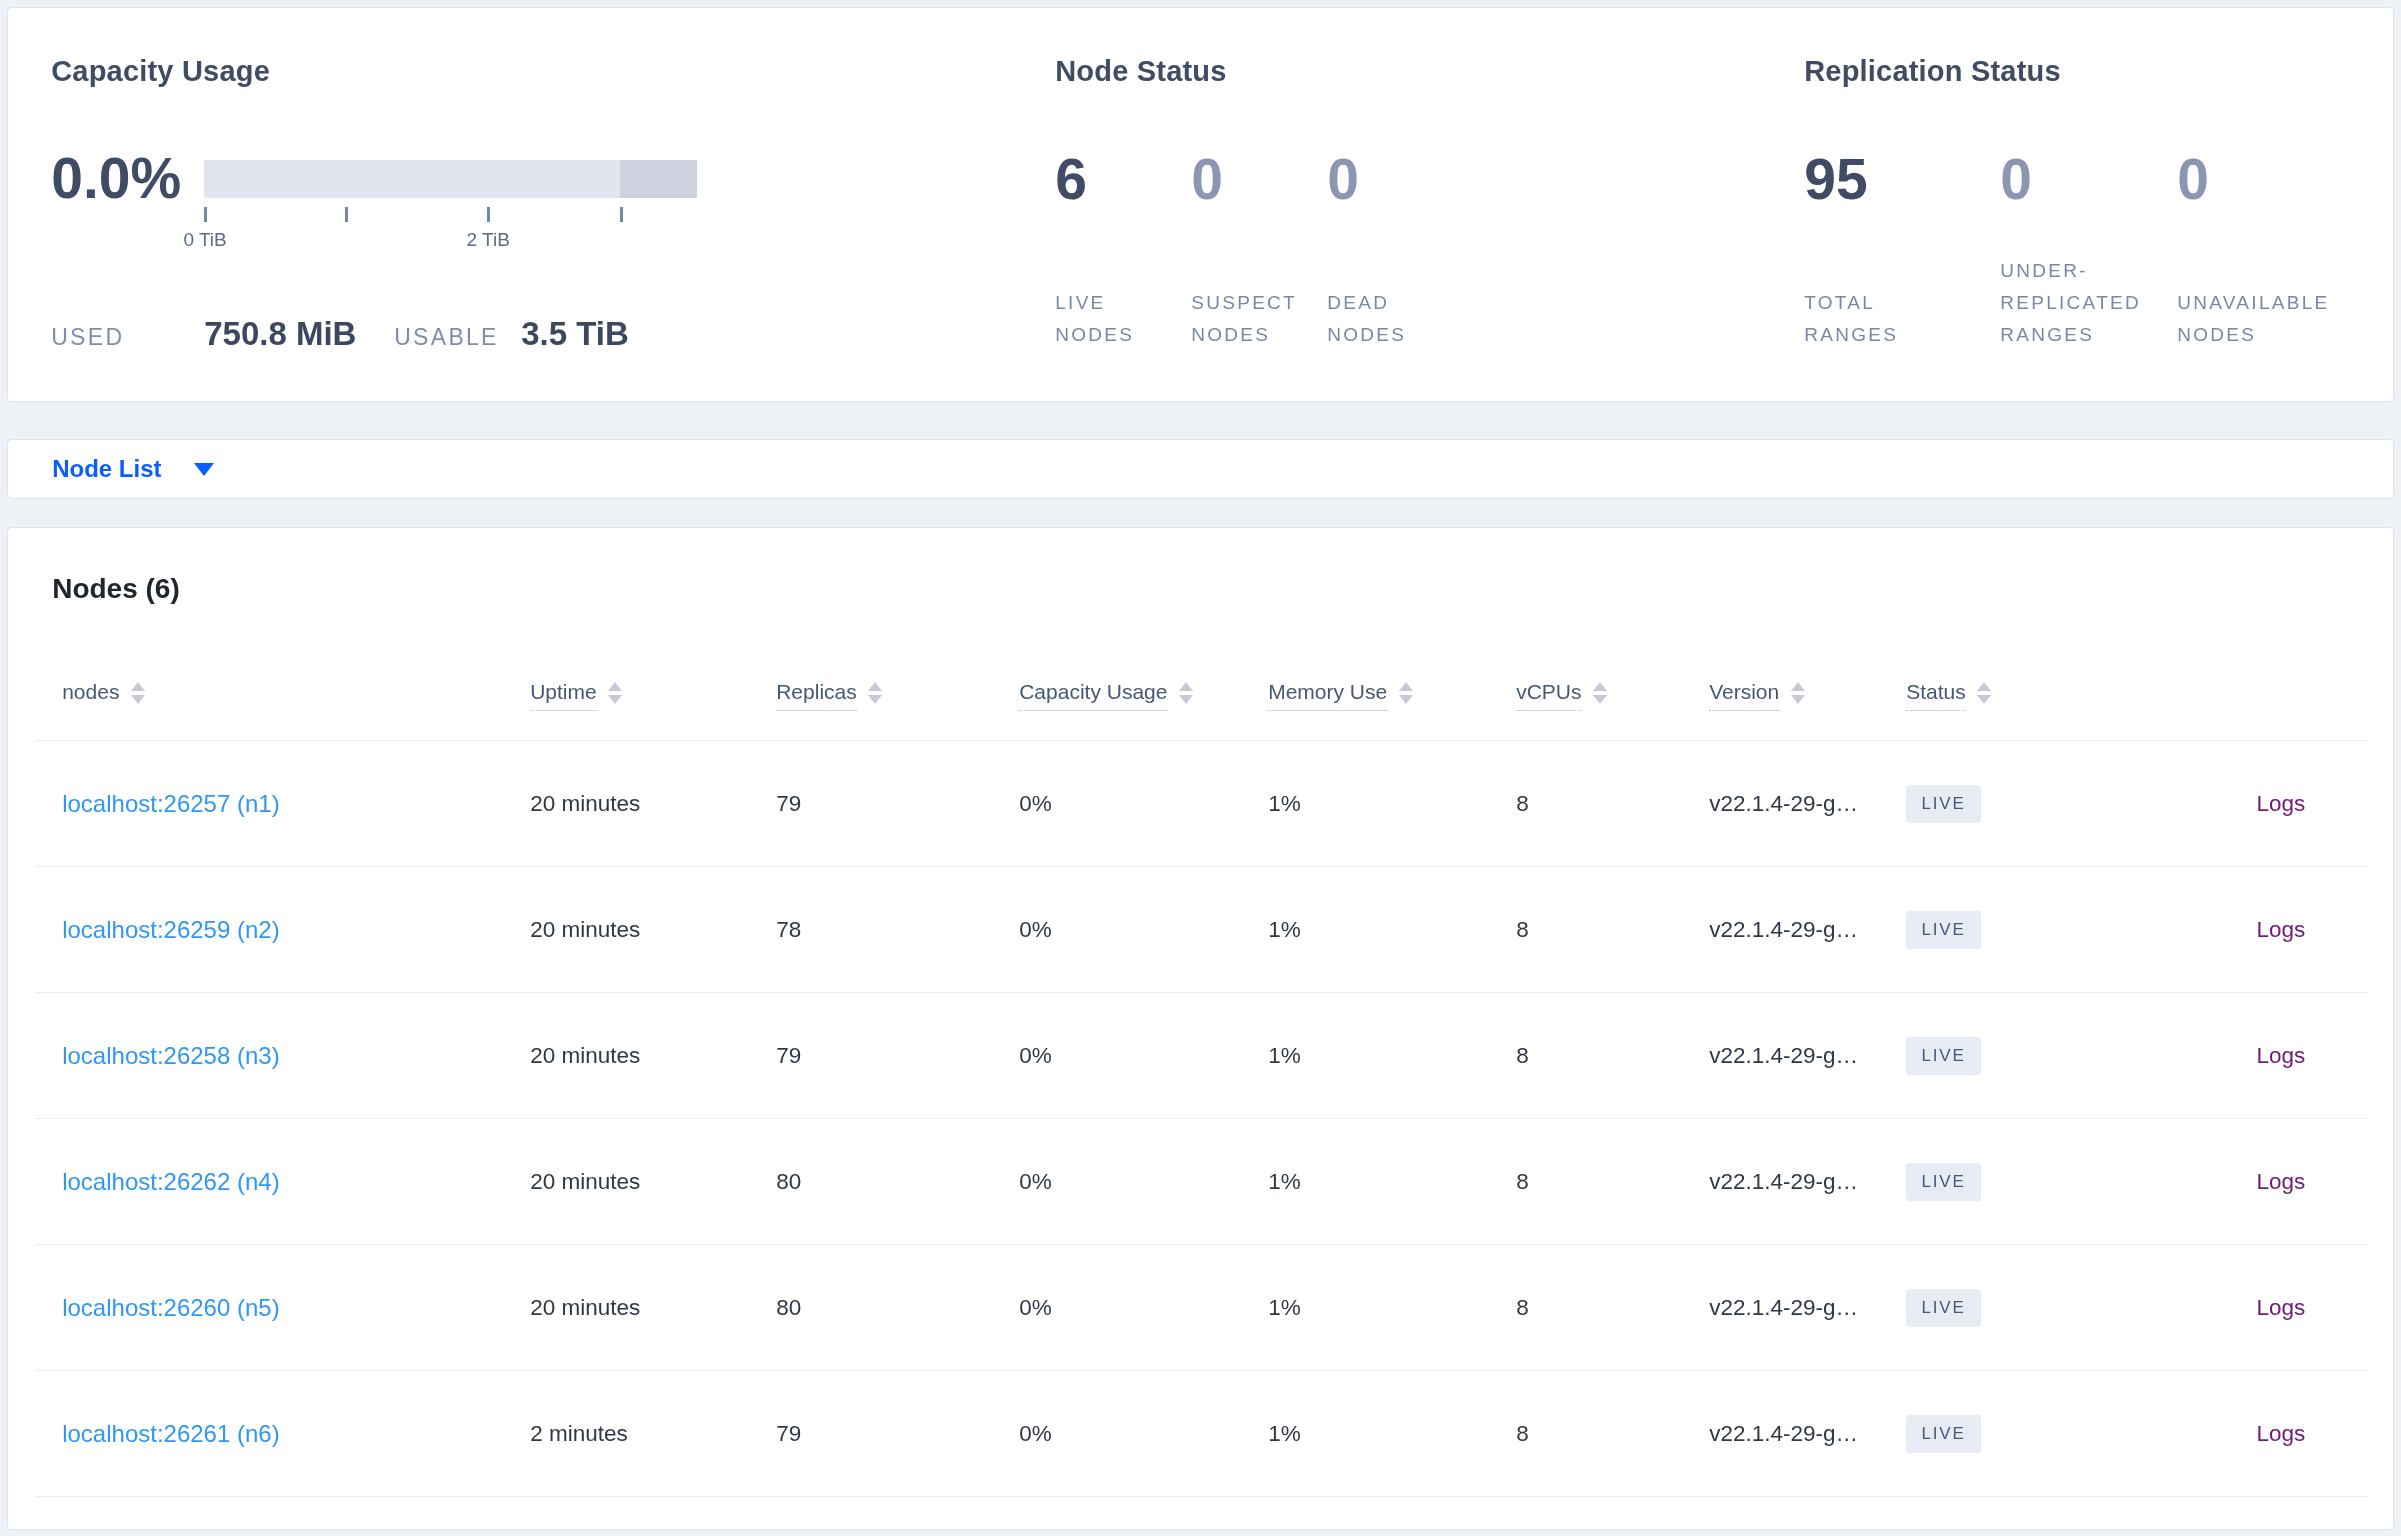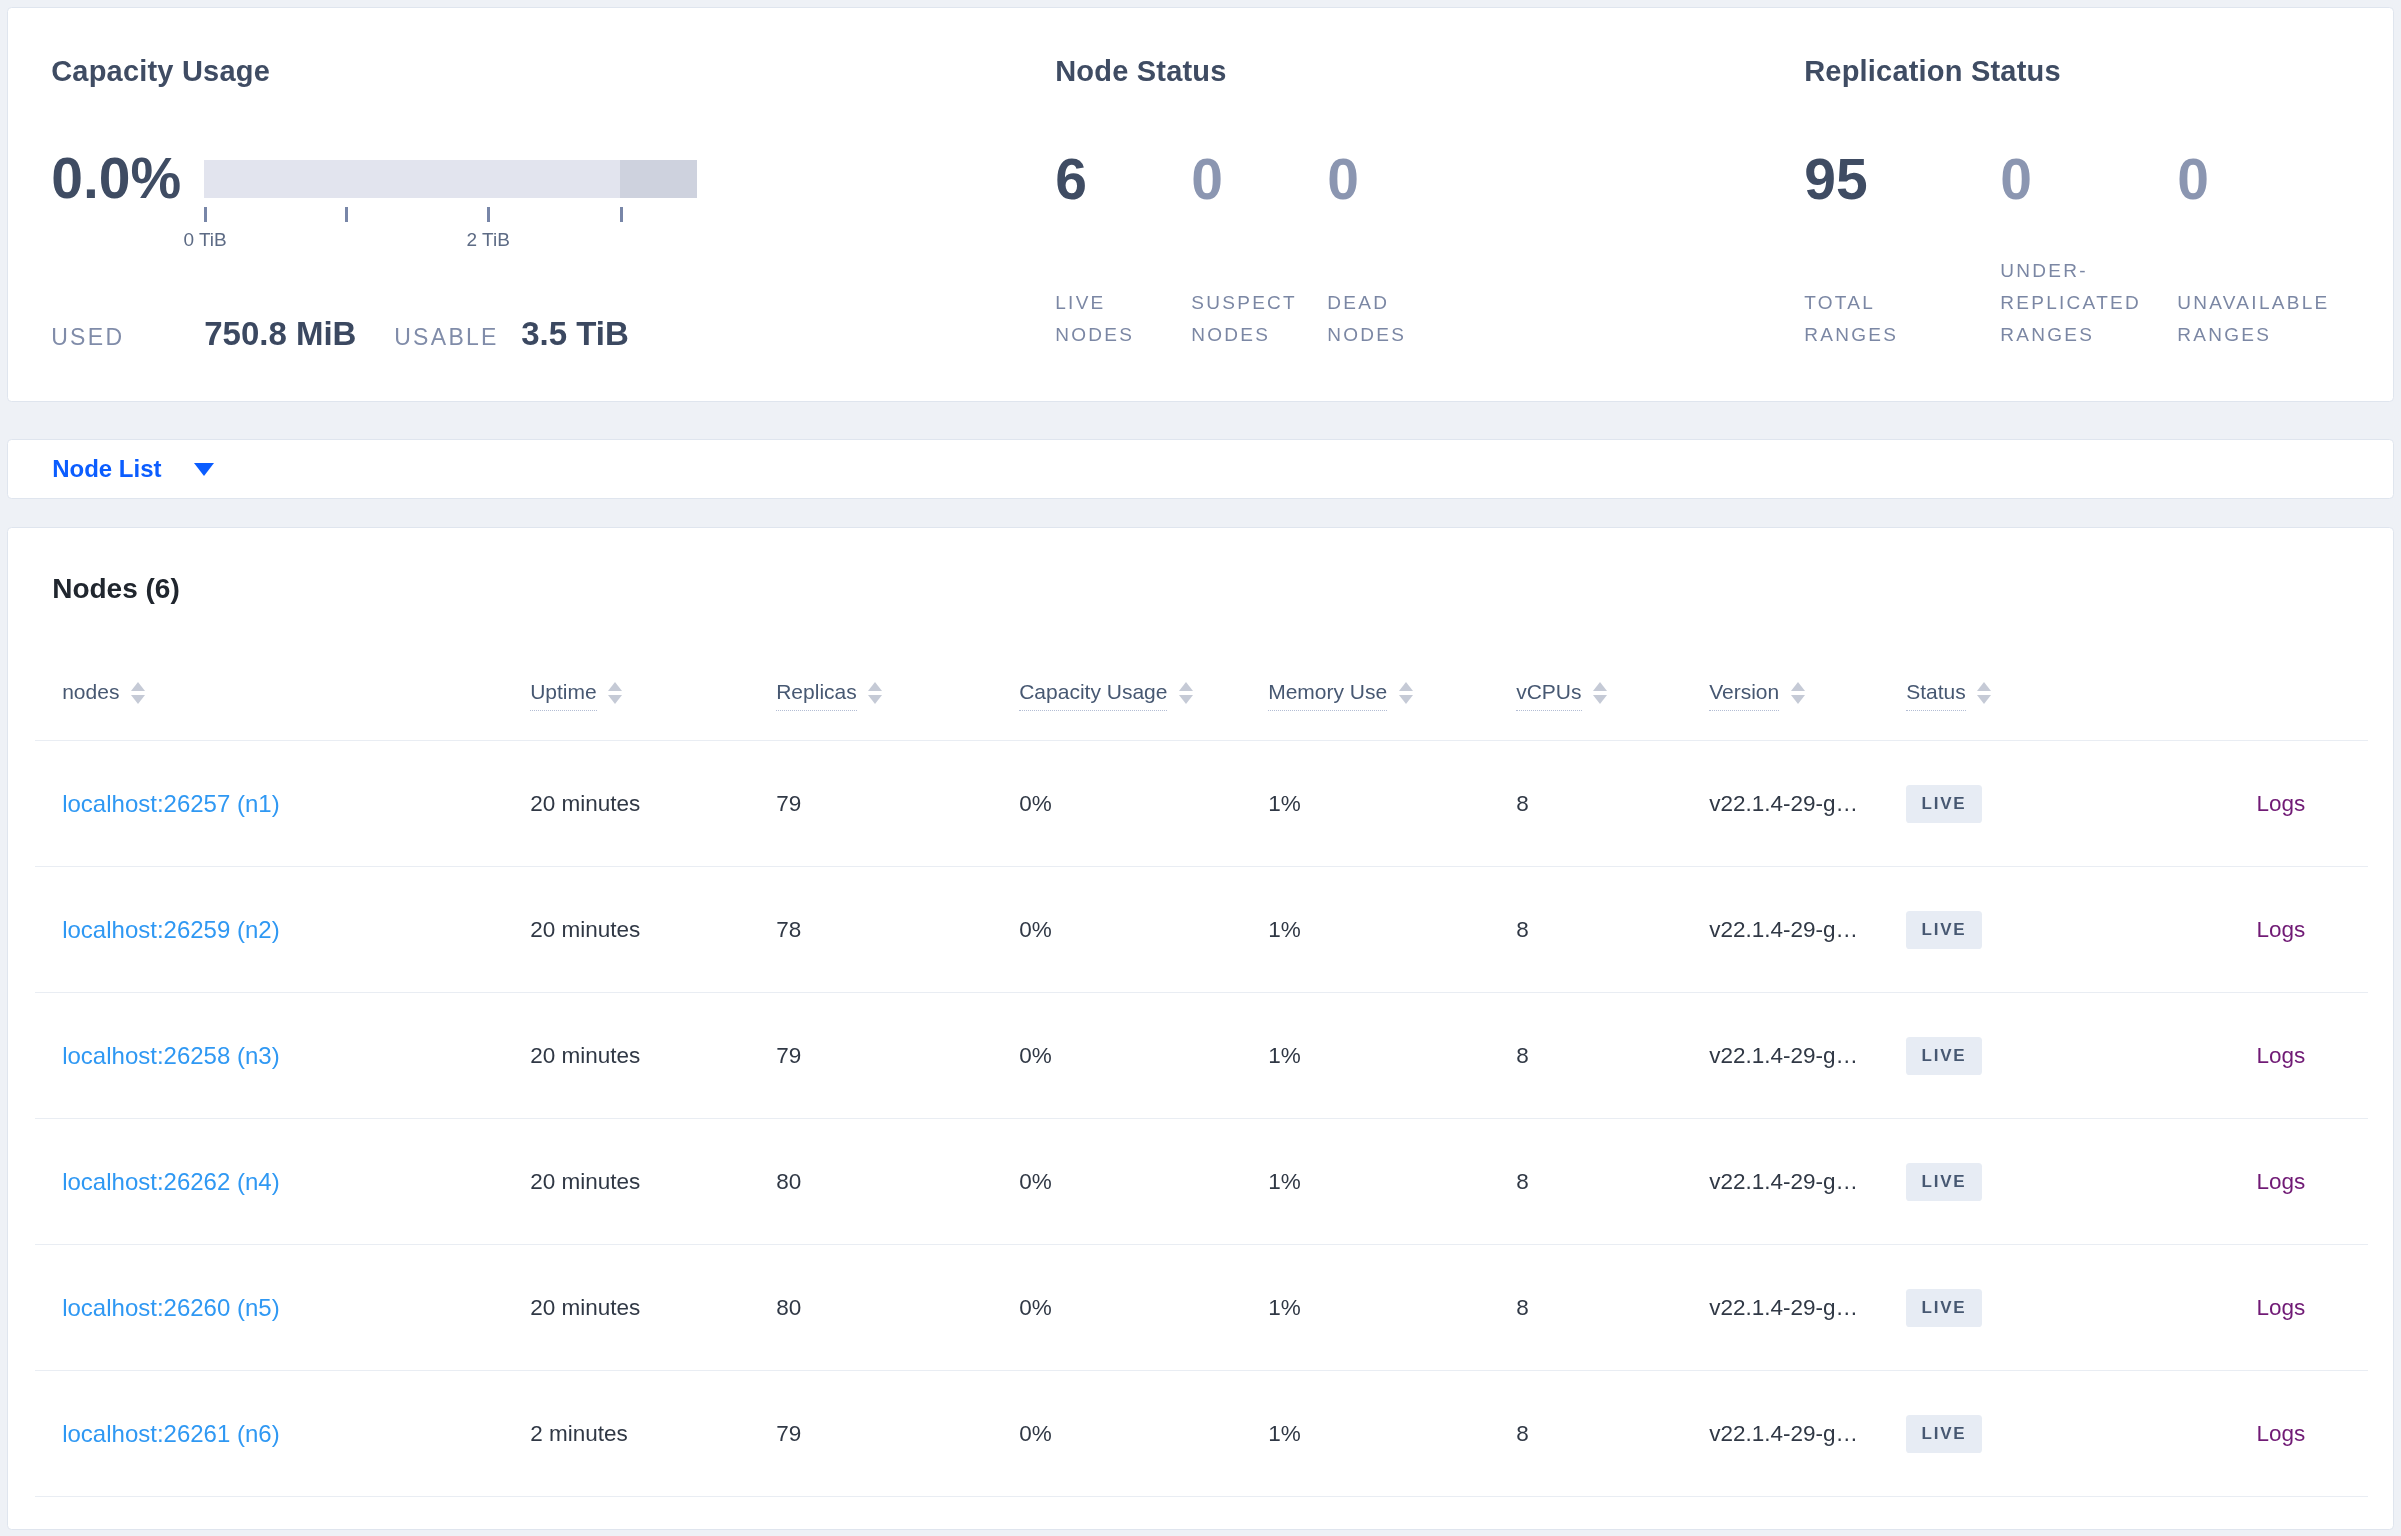--- a/index.html
+++ b/index.html
@@ -97,21 +97,21 @@
   .sort .down { border-top:9px solid #c5cad6; }
 
   .tr { height:126px; border-bottom:0.9px solid #e9edf3; }
   .td { font-size:22.5px; color:#303845; }
   .node-link {
     padding-left:27px; font-size:24px; color:#2f98f3; text-decoration:none; cursor:pointer;
   }
   .badge {
     display:inline-block; padding:9px 15.3px; border-radius:3.6px;
     background:#e7ecf4; color:#475872;
-    font-size:17px; font-weight:700; letter-spacing:1.8px;
+    font-size:17px; font-weight:400; letter-spacing:1.8px;
   }
   .logs-cell { display:flex; justify-content:flex-end; padding-right:63px; }
   .logs-link { font-size:22.5px; color:#701a75; text-decoration:none; cursor:pointer; }
 </style>
 </head>
 <body>
 
 <div class="card top-card">
 
   <div class="cap-section">
@@ -163,21 +163,21 @@
       <div class="stat">
         <div class="stat-value">95</div>
         <div class="stat-label">TOTAL RANGES</div>
       </div>
       <div class="stat">
         <div class="stat-value muted">0</div>
         <div class="stat-label">UNDER-REPLICATED RANGES</div>
       </div>
       <div class="stat">
         <div class="stat-value muted">0</div>
-        <div class="stat-label">UNAVAILABLE RANGES</div>
+        <div class="stat-label">UNAVAILABLE NODES</div>
       </div>
     </div>
   </div>
 
 </div>
 
 <div class="card nodelist-bar">
   <div class="nodelist-inner">
     <span class="nodelist-label">Node List</span>
     <span class="caret-down"></span>

